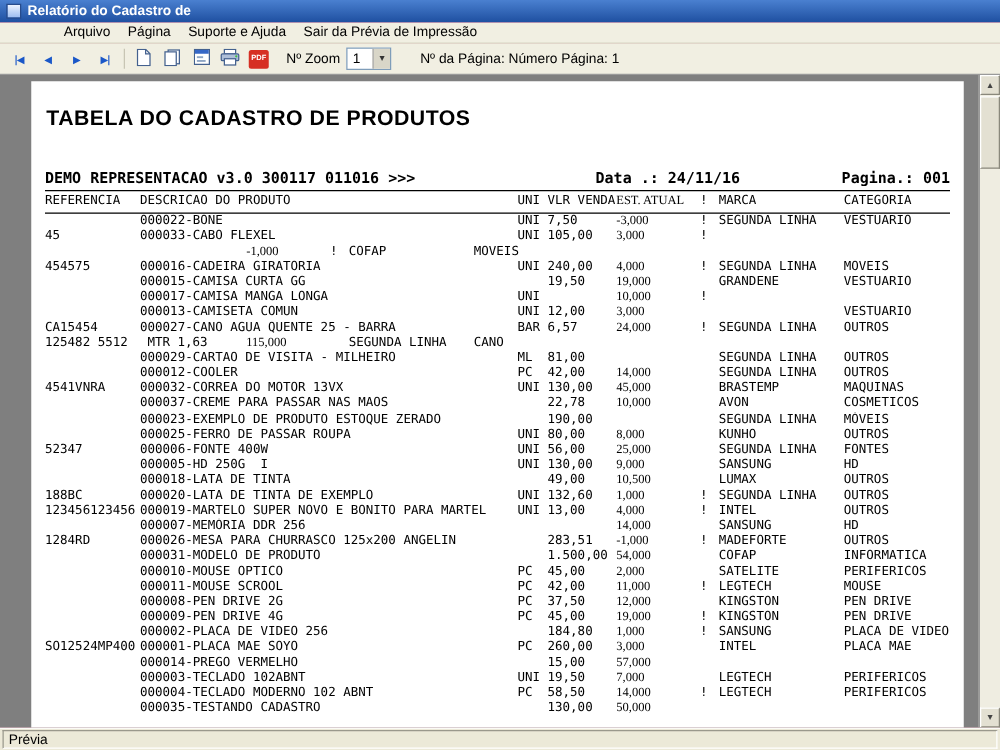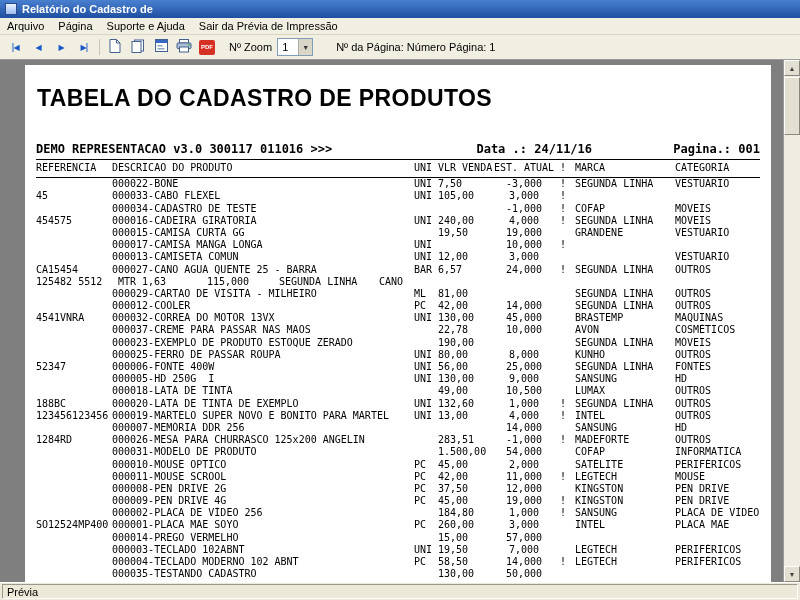--- a/index.html
+++ b/index.html
@@ -4,21 +4,21 @@
 <style>
   * { margin:0; padding:0; box-sizing:border-box; }
   html,body { width:800px; height:600px; overflow:hidden; font-family:"Liberation Sans",sans-serif; }
   .window { width:800px; height:600px; display:flex; flex-direction:column; background:#be185d; }
 
   .titlebar { height:18px; background:linear-gradient(#4a80d0,#1e4fa0); color:#fff;
     display:flex; align-items:center; gap:5px; padding:0 5px; font-size:11px; font-weight:bold; }
   .app-icon { width:12px; height:12px; background:linear-gradient(#eaf2ff,#9dbcf0); border:1px solid #274b8c; }
 
   .menubar { height:17px; background:#f1efe2; display:flex; align-items:center; font-size:11px;
-    border-bottom:1px solid #d8d5c2; color:#000; }
+    border-bottom:1px solid #d8d5c2; color:#000;padding-left:44px; }
   .menu-item { padding:0 7px; cursor:default; }
 
   .toolbar { height:25px; background:#f1efe2; display:flex; align-items:center; gap:1px;
     padding:0 4px; border-bottom:1px solid #9a9a9a; font-size:11px; }
   .tbtn { width:22px; height:20px; border:1px solid transparent; background:transparent;
     display:inline-flex; align-items:center; justify-content:center; padding:0; cursor:pointer; }
   .nav { color:#1a57c8; font-size:8px; font-weight:bold; letter-spacing:-1px;
     font-family:"DejaVu Sans",sans-serif; }
   .tsep { width:1px; height:16px; background:#c8c5b4; margin:0 3px; }
   .pdf-badge { width:16px; height:15px; background:#d62f23; color:#fff; font-size:6px; font-weight:bold;
@@ -26,36 +26,36 @@
   .zoom-label { margin:0 4px 0 10px; }
   .combo { width:36px; height:18px; background:#fff; border:1px solid #7f9db9; display:flex; align-items:center; }
   .combo-value { flex:1; padding-left:4px; font-size:11px; }
   .combo-btn { width:14px; height:16px; background:#d9d6c8; border-left:1px solid #aaa;
     font-size:7px; display:flex; align-items:center; justify-content:center; color:#333; }
   .pageinfo { margin-left:22px; }
 
   .main { flex:1; position:relative; background:#7f7f7f; overflow:hidden; }
   .page { position:absolute; left:25px; top:5px; width:746px; height:1100px; background:#fff;
     color:#000; font-family:"DejaVu Sans Mono","Liberation Mono",monospace; }
-  .report-title { font-family:"Liberation Sans",sans-serif; font-weight:bold; font-size:23px;
+  .report-title { font-family:"Liberation Sans",sans-serif; font-weight:bold; font-size:17px;
     letter-spacing:.4px; padding:20px 0 0 12px; }
   .report-body { padding:0 11px; }
   .rheader { display:flex; font-weight:bold; font-size:12px; margin-top:30px; white-space:pre;gap:48px; }
   .h-left { width:457px; }
   .h-date { width:174px; padding-left:7px; }
   .h-page { flex:1; padding-left:8px; }
   .hr { border-top:1px solid #000; margin-top:3px; }
   .trow { display:flex; height:12.2px; line-height:12.2px; font-size:10px; white-space:pre; }
   .thead { margin-top:2px; }
   .trow span { flex-shrink:0; overflow:hidden; display:block; }
   .c-ref { width:76px; }
   .c-desc { width:296px; }
   .c-uni { width:30px; padding-left:6px; }
   .c-vlr { width:55px; }
-  .c-est { width:62px; text-align:center; }
+  .c-est { width:62px; text-align:left;font-family:Liberation Serif, serif; }
   .c-flag { width:14px; padding-left:5px; }
   .c-marca { width:98px; padding-left:6px; }
   .c-cat { width:93px; padding-left:8px; }
 
   .vscroll { position:absolute; right:0; top:0; bottom:0; width:17px; background:#efede1;
     border-left:1px solid #9a9a9a; }
   .sb-btn { position:absolute; left:0; width:16px; height:16px; background:#e3e0d2;
     border:1px solid #fff; border-right-color:#8a887c; border-bottom-color:#8a887c;
     font-size:7px; color:#444; display:flex; align-items:center; justify-content:center; }
   .sb-up { top:0; }
@@ -147,21 +147,21 @@
           <span class="c-vlr">VLR VENDA</span>
           <span class="c-est">EST. ATUAL</span>
           <span class="c-flag">!</span>
           <span class="c-marca">MARCA</span>
           <span class="c-cat">CATEGORIA</span>
         </div>
         <div class="hr"></div>
         <div>
             <div class="trow"><span class="c-ref"></span><span class="c-desc">000022-BONE</span><span class="c-uni">UNI</span><span class="c-vlr">7,50</span><span class="c-est">-3,000</span><span class="c-flag">!</span><span class="c-marca">SEGUNDA LINHA</span><span class="c-cat">VESTUARIO</span></div>
             <div class="trow"><span class="c-ref">45</span><span class="c-desc">000033-CABO FLEXEL</span><span class="c-uni">UNI</span><span class="c-vlr">105,00</span><span class="c-est">3,000</span><span class="c-flag">!</span><span class="c-marca"></span><span class="c-cat"></span></div>
-            <div class="trow"><span class="c-ref"></span><span class="c-desc">000034-CADASTRO DE TESTE</span><span class="c-uni"></span><span class="c-vlr"></span><span class="c-est">-1,000</span><span class="c-flag">!</span><span class="c-marca">COFAP</span><span class="c-cat">MÓVEIS</span></div>
+            <div class="trow"><span class="c-ref"></span><span class="c-uni"></span><span class="c-vlr"></span><span class="c-est">-1,000</span><span class="c-flag">!</span><span class="c-marca">COFAP</span><span class="c-cat">MÓVEIS</span></div>
             <div class="trow"><span class="c-ref">454575</span><span class="c-desc">000016-CADEIRA GIRATORIA</span><span class="c-uni">UNI</span><span class="c-vlr">240,00</span><span class="c-est">4,000</span><span class="c-flag">!</span><span class="c-marca">SEGUNDA LINHA</span><span class="c-cat">MÓVEIS</span></div>
             <div class="trow"><span class="c-ref"></span><span class="c-desc">000015-CAMISA CURTA GG</span><span class="c-uni"></span><span class="c-vlr">19,50</span><span class="c-est">19,000</span><span class="c-flag"></span><span class="c-marca">GRANDENE</span><span class="c-cat">VESTUARIO</span></div>
             <div class="trow"><span class="c-ref"></span><span class="c-desc">000017-CAMISA MANGA LONGA</span><span class="c-uni">UNI</span><span class="c-vlr"></span><span class="c-est">10,000</span><span class="c-flag">!</span><span class="c-marca"></span><span class="c-cat"></span></div>
             <div class="trow"><span class="c-ref"></span><span class="c-desc">000013-CAMISETA COMUN</span><span class="c-uni">UNI</span><span class="c-vlr">12,00</span><span class="c-est">3,000</span><span class="c-flag"></span><span class="c-marca"></span><span class="c-cat">VESTUARIO</span></div>
             <div class="trow"><span class="c-ref">CA15454</span><span class="c-desc">000027-CANO AGUA QUENTE 25 - BARRA</span><span class="c-uni">BAR</span><span class="c-vlr">6,57</span><span class="c-est">24,000</span><span class="c-flag">!</span><span class="c-marca">SEGUNDA LINHA</span><span class="c-cat">OUTROS</span></div>
             <div class="trow"><span class="c-ref">125482 5512</span><span class="c-uni">MTR</span><span class="c-vlr">1,63</span><span class="c-est">115,000</span><span class="c-flag"></span><span class="c-marca">SEGUNDA LINHA</span><span class="c-cat">CANO</span></div>
             <div class="trow"><span class="c-ref"></span><span class="c-desc">000029-CARTAO DE VISITA - MILHEIRO</span><span class="c-uni">ML</span><span class="c-vlr">81,00</span><span class="c-est"></span><span class="c-flag"></span><span class="c-marca">SEGUNDA LINHA</span><span class="c-cat">OUTROS</span></div>
             <div class="trow"><span class="c-ref"></span><span class="c-desc">000012-COOLER</span><span class="c-uni">PC</span><span class="c-vlr">42,00</span><span class="c-est">14,000</span><span class="c-flag"></span><span class="c-marca">SEGUNDA LINHA</span><span class="c-cat">OUTROS</span></div>
             <div class="trow"><span class="c-ref">4541VNRA</span><span class="c-desc">000032-CORREA DO MOTOR 13VX</span><span class="c-uni">UNI</span><span class="c-vlr">130,00</span><span class="c-est">45,000</span><span class="c-flag"></span><span class="c-marca">BRASTEMP</span><span class="c-cat">MAQUINAS</span></div>
             <div class="trow"><span class="c-ref"></span><span class="c-desc">000037-CREME PARA PASSAR NAS MÃOS</span><span class="c-uni"></span><span class="c-vlr">22,78</span><span class="c-est">10,000</span><span class="c-flag"></span><span class="c-marca">AVON</span><span class="c-cat">COSMÉTICOS</span></div>

